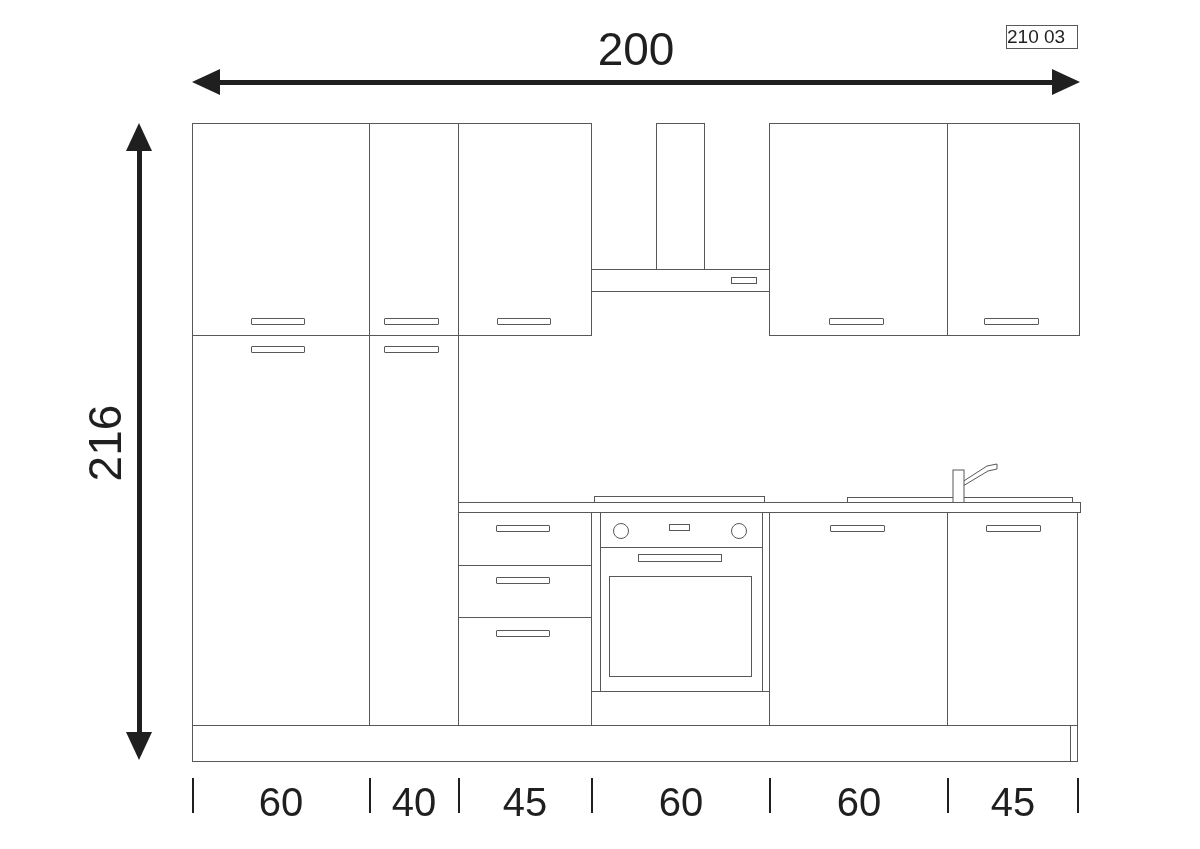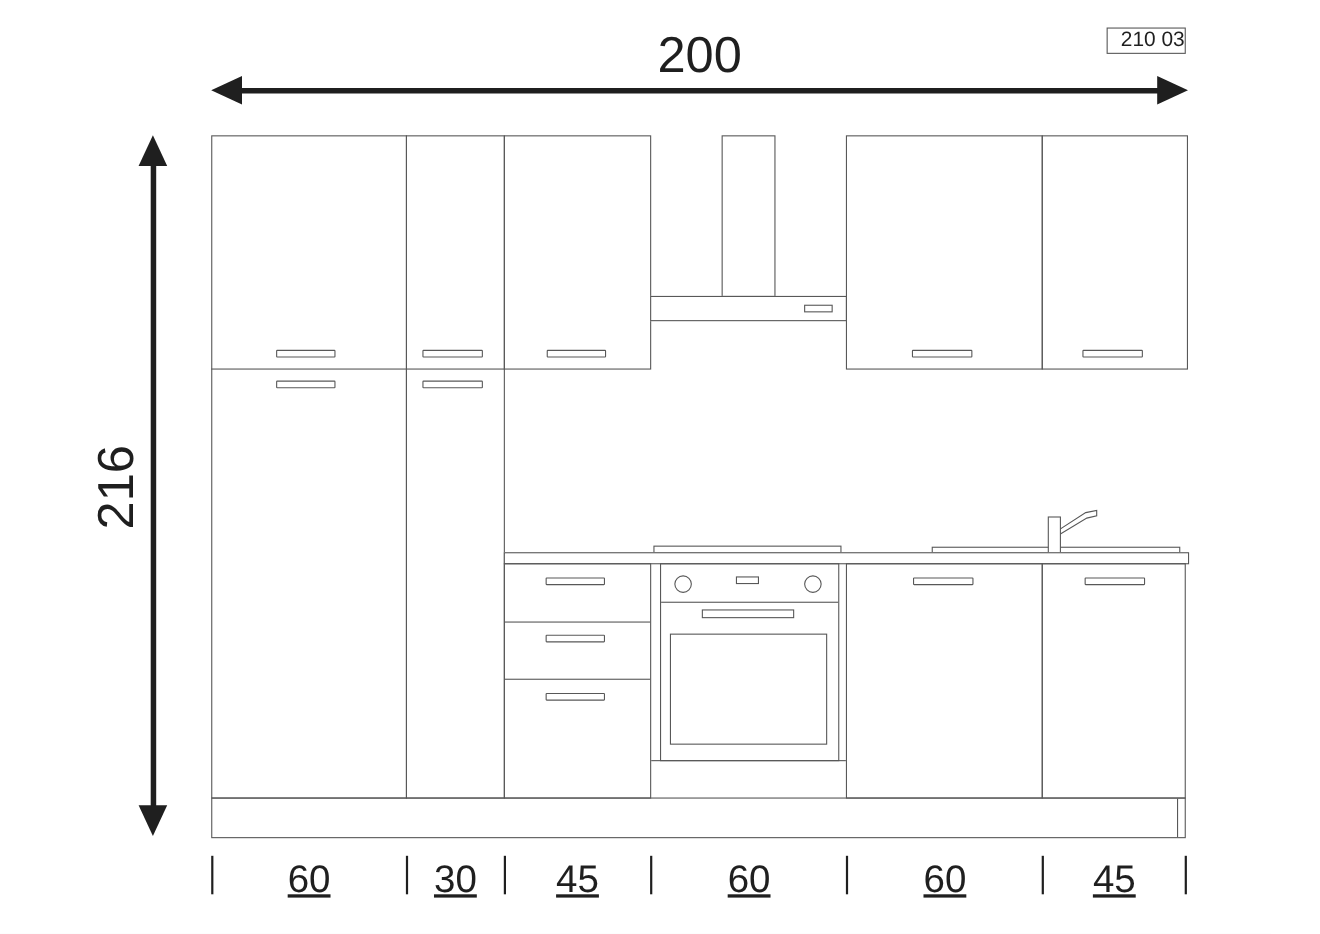--- a/index.html
+++ b/index.html
@@ -13,32 +13,32 @@
     background:var(--bg);overflow:hidden;
     font-family:"Liberation Sans","DejaVu Sans",sans-serif;
     color:var(--dim);
   }
   .box{position:absolute;border:1px solid var(--line);background:transparent;box-sizing:border-box;}
   .hline{position:absolute;height:1px;background:var(--line);}
   .vline{position:absolute;width:1px;background:var(--line);}
   .handle{position:absolute;height:7px;border:1px solid var(--line);border-radius:1px;background:#fff;box-sizing:border-box;}
   .knob{position:absolute;width:16px;height:16px;border:1px solid var(--line);border-radius:50%;box-sizing:border-box;background:#fff;}
   .dim-label{position:absolute;font-size:46px;color:var(--dim);white-space:nowrap;}
-  .seg-label{position:absolute;font-size:35px;color:var(--dim);transform:translateX(-50%);white-space:nowrap;text-decoration:underline;}
+  .seg-label{position:absolute;font-size:40px;color:var(--dim);transform:translateX(-50%);white-space:nowrap;}
   .tick{position:absolute;width:2px;height:35px;background:var(--dim);top:778px;}
   .arrow-shaft-h{position:absolute;height:5px;background:var(--dim);}
   .arrow-shaft-v{position:absolute;width:5px;background:var(--dim);}
   .ah{position:absolute;width:0;height:0;}
   .ah-left{border-top:13px solid transparent;border-bottom:13px solid transparent;border-right:28px solid var(--dim);}
   .ah-right{border-top:13px solid transparent;border-bottom:13px solid transparent;border-left:28px solid var(--dim);}
   .ah-up{border-left:13px solid transparent;border-right:13px solid transparent;border-bottom:28px solid var(--dim);}
   .ah-down{border-left:13px solid transparent;border-right:13px solid transparent;border-top:28px solid var(--dim);}
   .badge{
     position:absolute;left:1006px;top:25px;width:70px;height:22px;
-    border:1px solid var(--line);font-size:19px;line-height:22px;text-align:right;
+    border:1px solid var(--line);font-size:19px;line-height:22px;text-align:left;
   }
   .rot{transform:rotate(-90deg);text-align:center;line-height:50px;}
 </style>
 </head>
 <body>
 
 <div id="stage">
 
   <div class="dim-label" style="left:636px;top:22px;transform:translateX(-50%);">200</div>
   <div class="arrow-shaft-h" style="left:214px;top:80px;width:844px;"></div>
@@ -106,19 +106,19 @@
 
   <div class="tick" style="left:192px;"></div>
   <div class="tick" style="left:369px;"></div>
   <div class="tick" style="left:458px;"></div>
   <div class="tick" style="left:591px;"></div>
   <div class="tick" style="left:769px;"></div>
   <div class="tick" style="left:947px;"></div>
   <div class="tick" style="left:1077px;"></div>
 
   <div class="seg-label" style="left:281px;top:780px;">60</div>
-  <div class="seg-label" style="left:414px;top:780px;">30</div>
+  <div class="seg-label" style="left:414px;top:780px;">40</div>
   <div class="seg-label" style="left:525px;top:780px;">45</div>
   <div class="seg-label" style="left:681px;top:780px;">60</div>
   <div class="seg-label" style="left:859px;top:780px;">60</div>
   <div class="seg-label" style="left:1013px;top:780px;">45</div>
 
 </div>
 
 </body></html>

